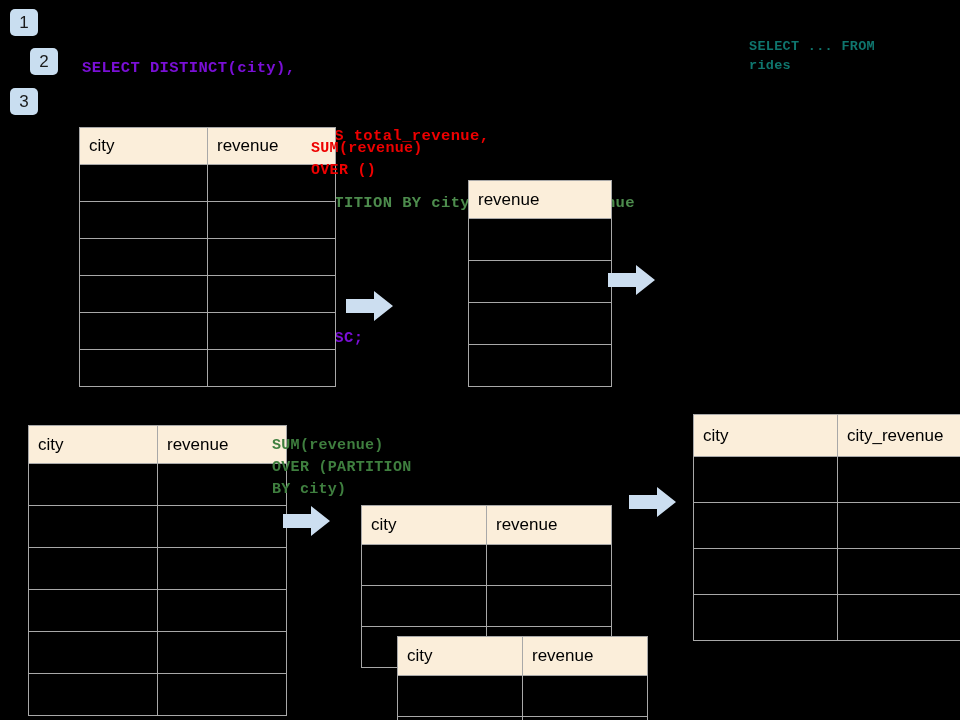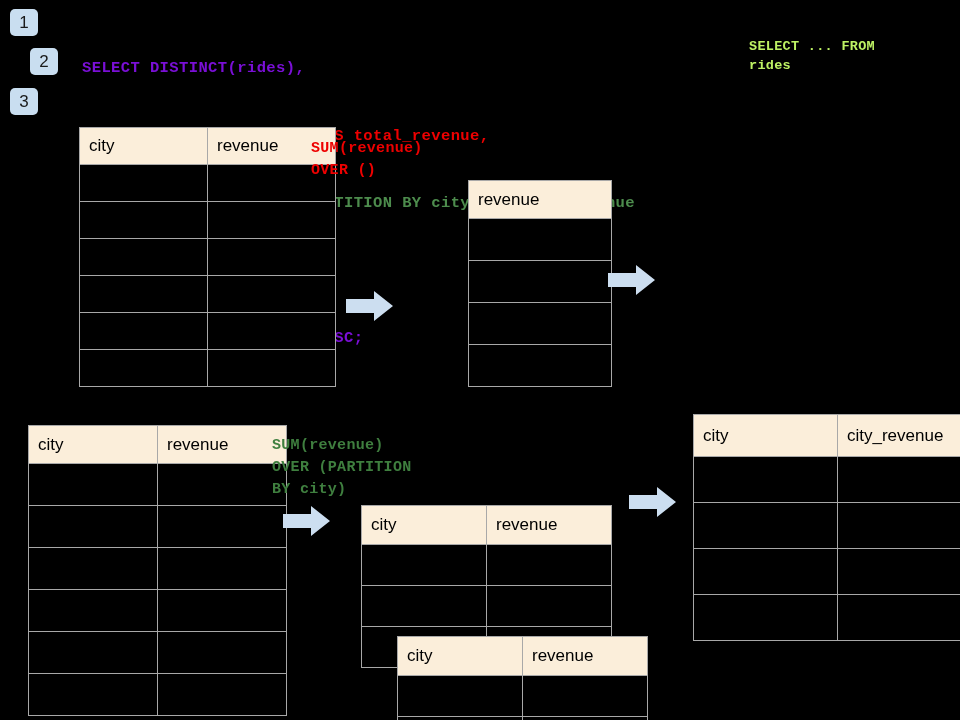--- a/index.html
+++ b/index.html
@@ -97,28 +97,28 @@
     <span>1</span>
   </div>
   <div class="badge" style="left:30px; top:48px; width:28px; height:27px;">
     <span>2</span>
   </div>
   <div class="badge" style="left:10px; top:88px; width:28px; height:27px;">
     <span>3</span>
   </div>
 
   <div class="sql-block" style="left:82px; top:12px;">
-    <span class="sql-line" style="color:#7a0fd6;">SELECT DISTINCT(rides),</span>
+    <span class="sql-line" style="color:#7a0fd6;">SELECT DISTINCT(city),</span>
     <span class="sql-line" style="color:#ee0000;">    SUM(revenue) OVER () AS total_revenue,</span>
     <span class="sql-line" style="color:#4d8c4d;">    SUM(revenue) OVER (PARTITION BY city) as city_revenue</span>
     <span class="sql-line" style="color:#7a0fd6;">  FROM rides</span>
     <span class="sql-line" style="color:#7a0fd6;">  ORDER by city_revenue DESC;</span>
   </div>
 
-  <div class="annot annot-small" style="left:749px; top:37px; color:#bef264;">SELECT ... FROM
+  <div class="annot annot-small" style="left:749px; top:37px; color:#0f766e;">SELECT ... FROM
 rides</div>
 
   <table class="tbl" style="left:67px; top:127px; width:236px;">
     <thead>
       <tr>
         <th style="width:118px; height:36px;">city</th>
         <th style="width:118px; height:36px;">revenue</th>
       </tr>
     </thead>
     <tbody>

